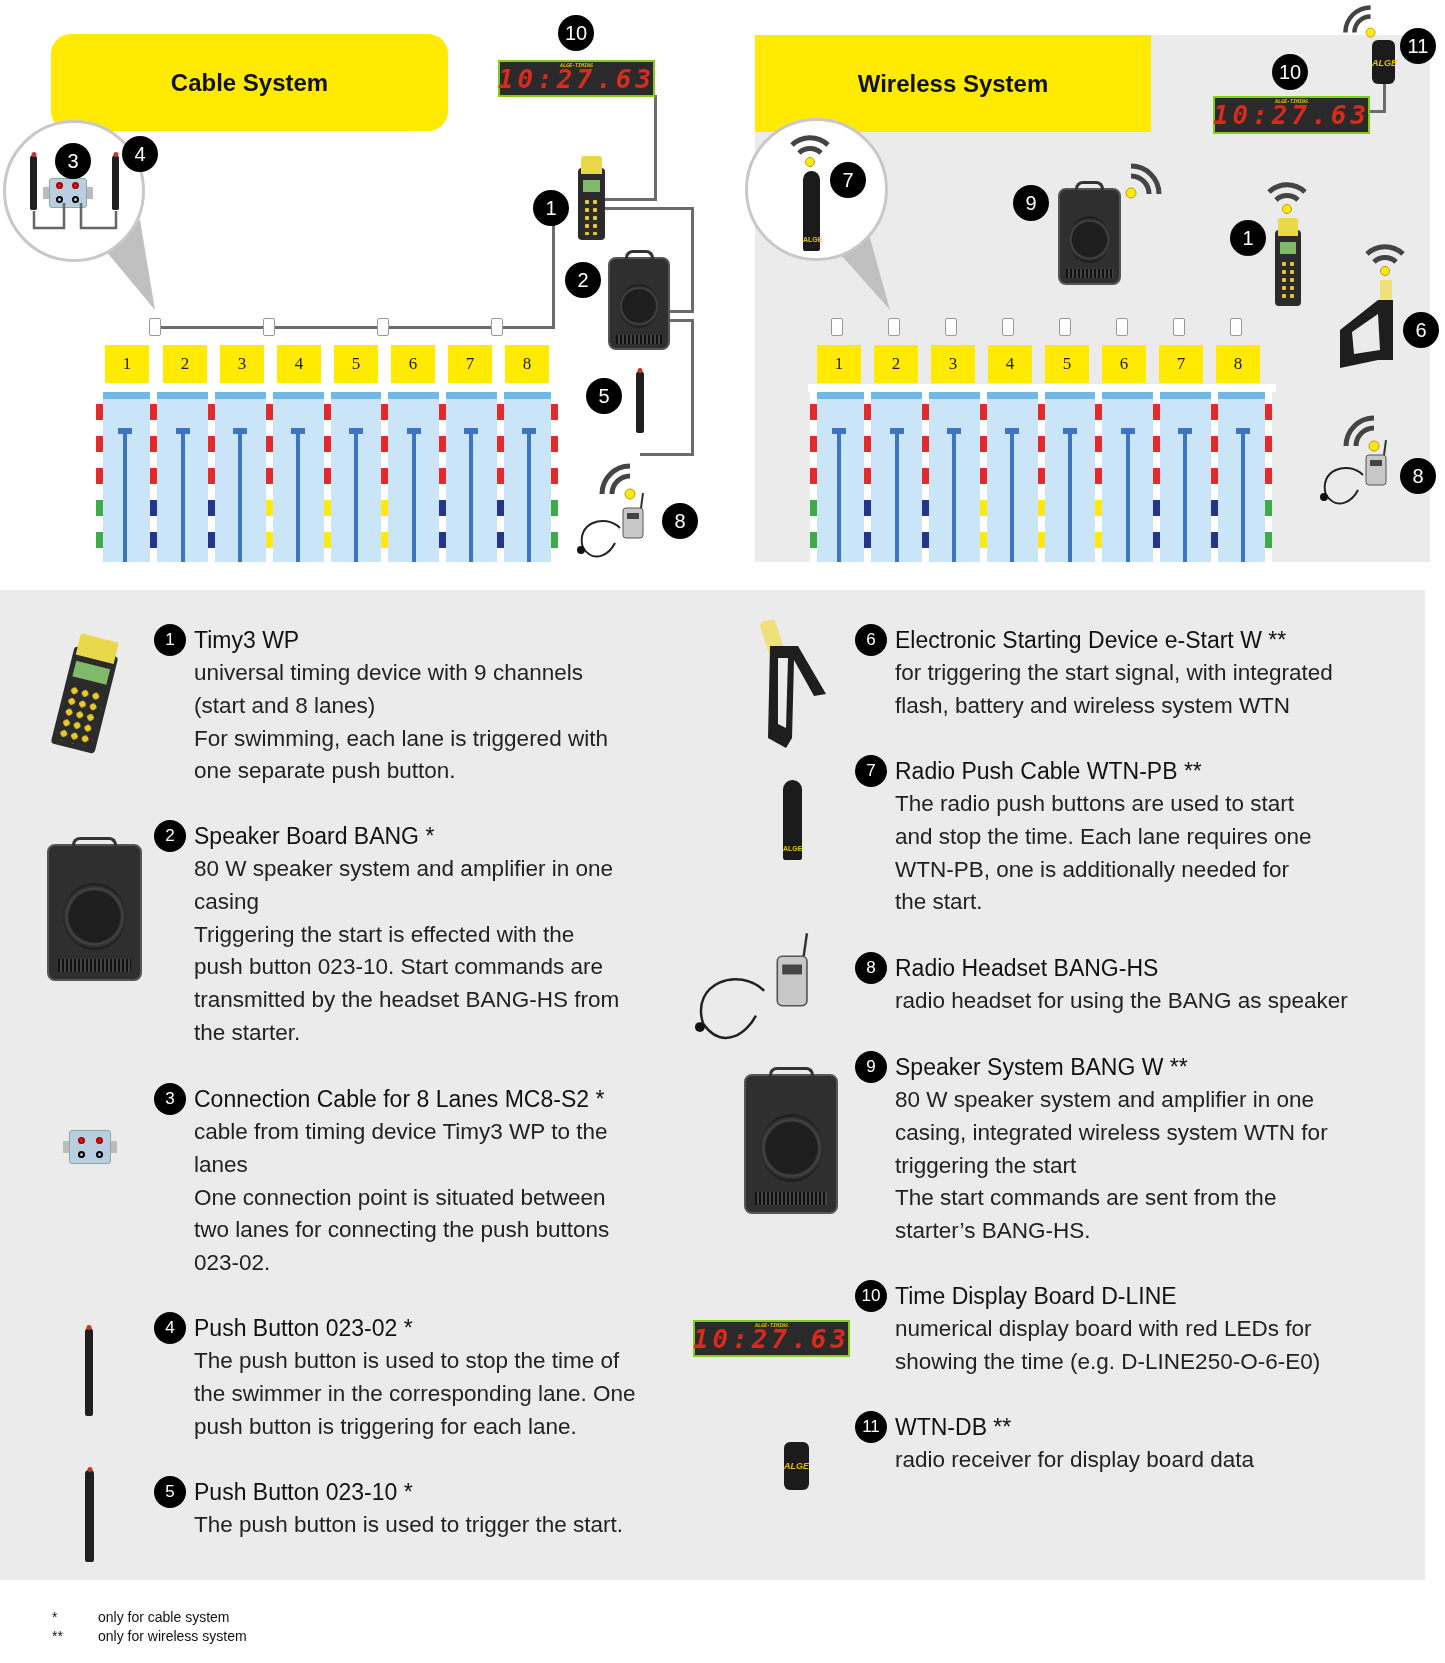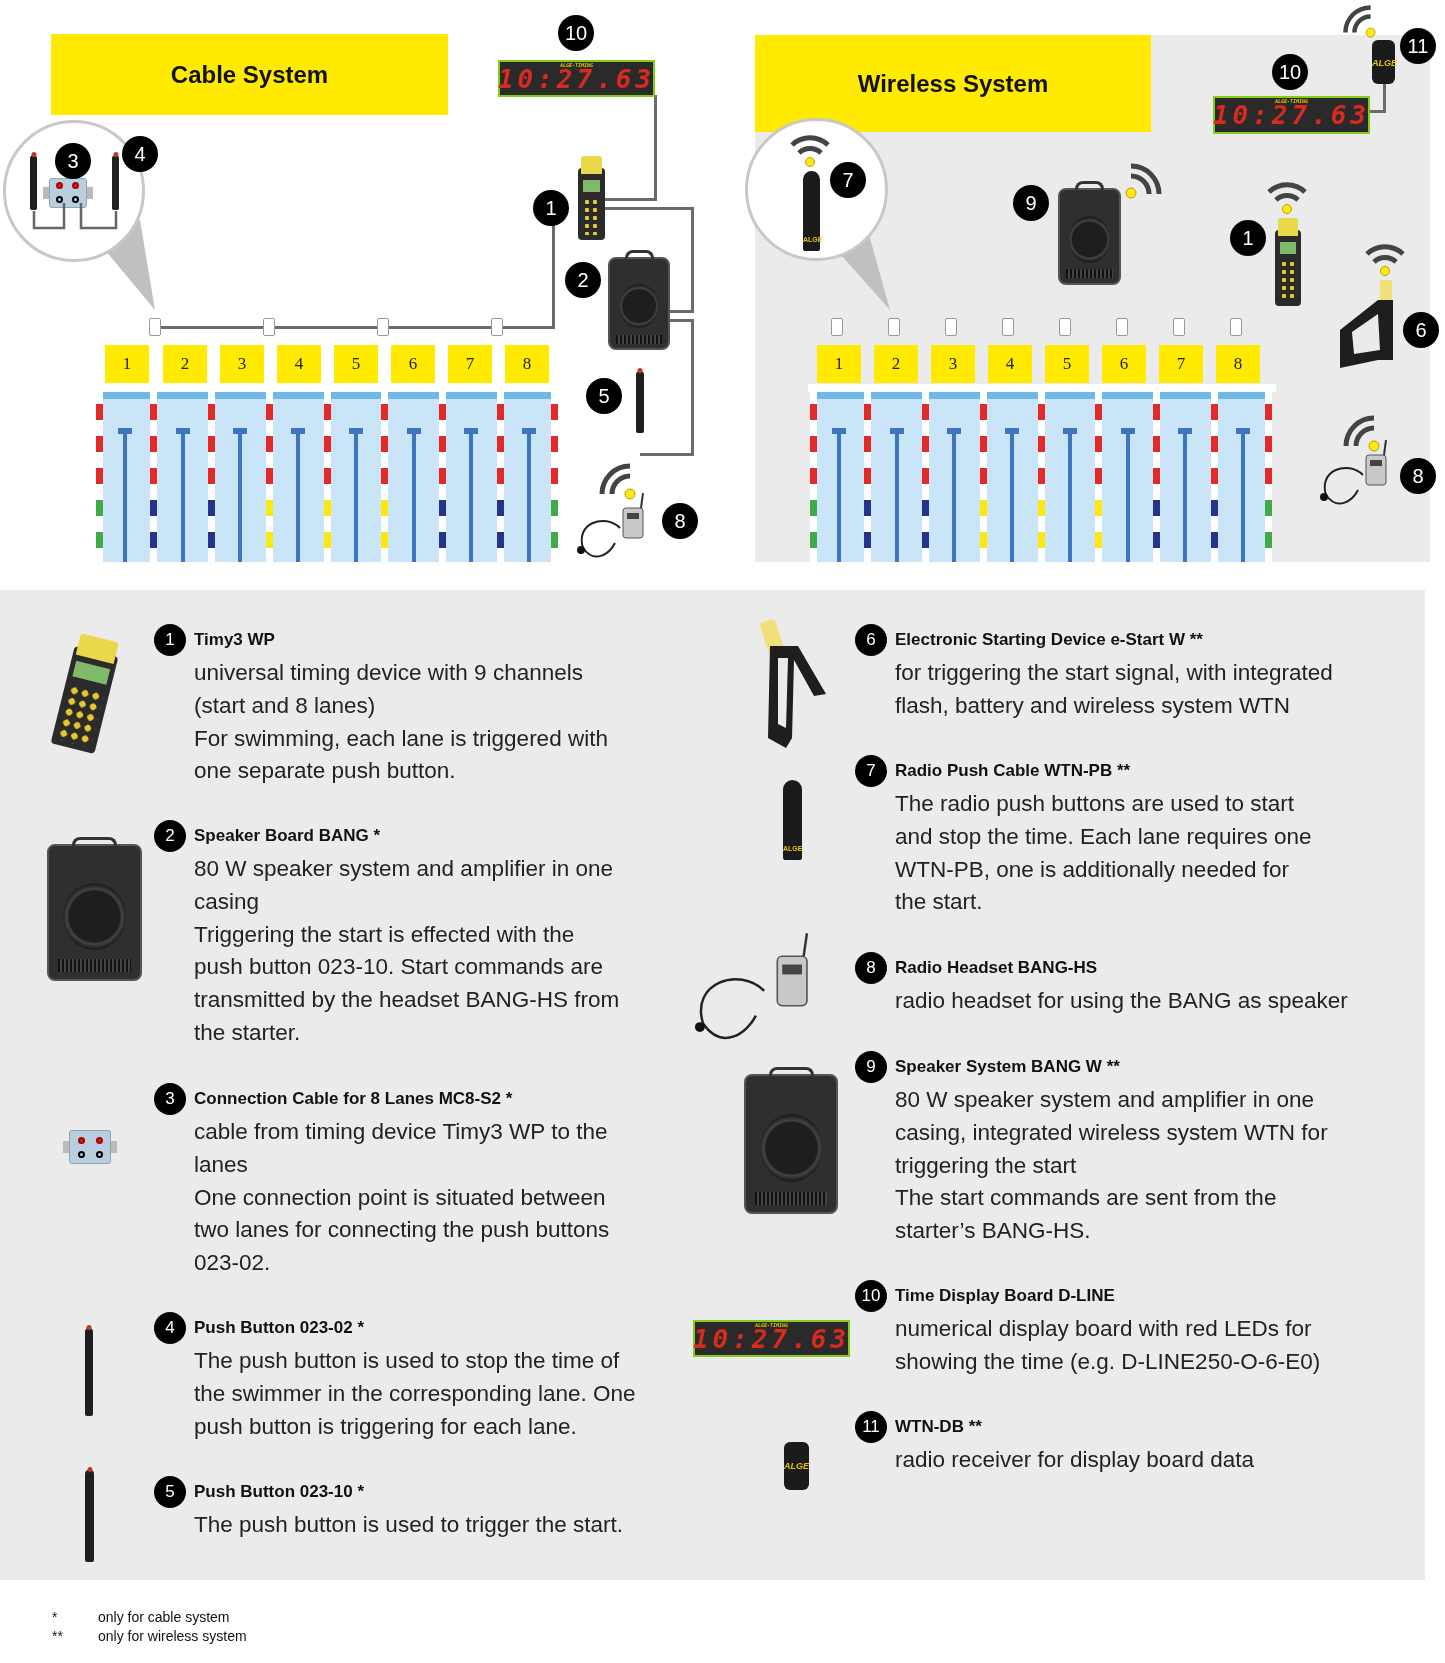--- a/index.html
+++ b/index.html
@@ -65,32 +65,32 @@
   .dev-mc8 .tabl, .dev-mc8 .tabr { position: absolute; top: 30%; width: 6px; height: 40%; background: #bbb; }
   .dev-mc8 .tabl { left: -7px; } .dev-mc8 .tabr { right: -7px; }
 
   .wifi { position: absolute; }
 
   
   .legend { position: absolute; left: 0; top: 590px; width: 1425px; height: 990px; background: #ebebeb; }
   .item { position: absolute; }
   .item .num { position: absolute; left: 0; top: 0; width: 32px; height: 32px; border-radius: 50%; background: #000;
                color: #fff; font-size: 17px; display: flex; align-items: center; justify-content: center; }
-  .item .title { position: absolute; left: 40px; top: 0; font-weight: bold; font-size: 17px; white-space: nowrap; line-height: 32px; color: #111; }
+  .item .title { position: absolute; left: 40px; top: 0; font-weight: normal; font-size: 23px; white-space: nowrap; line-height: 32px; color: #111; }
   .item .desc { position: absolute; left: 40px; top: 33px; font-size: 22.5px; line-height: 32.8px; color: #222; white-space: pre-line; width: 480px; }
 
   .footnotes { position: absolute; left: 52px; top: 1608px; font-size: 14px; line-height: 19px; color: #111; }
   .footnotes .row { display: flex; }
   .footnotes .mark { width: 46px; }
 </style>
 </head>
 <body>
 
 <div>
-  <div class="title-box" style="left:51px; top:34px; width:397px; height:81px;">Cable System</div>
+  <div class="title-box" style="left:51px; top:34px; width:397px; height:97px;border-radius:20px;">Cable System</div>
 
   <svg class="abs" style="left:60px;top:220px" width="110" height="100">
     <polygon points="20,0 80,0 95,90" fill="#c0c0c0"></polygon>
   </svg>
   <div class="magnifier" style="left:3px;top:120px;width:142px;height:142px;">
     <div class="dev-pushbtn" style="left:24px;top:32px;width:7px;height:55px;"></div>
     <div class="dev-pushbtn" style="left:106px;top:32px;width:7px;height:55px;"></div>
     <div class="dev-mc8" style="left:43px;top:55px;width:38px;height:30px;">
       <span class="tabl"></span>
         <span class="tabr"></span>

